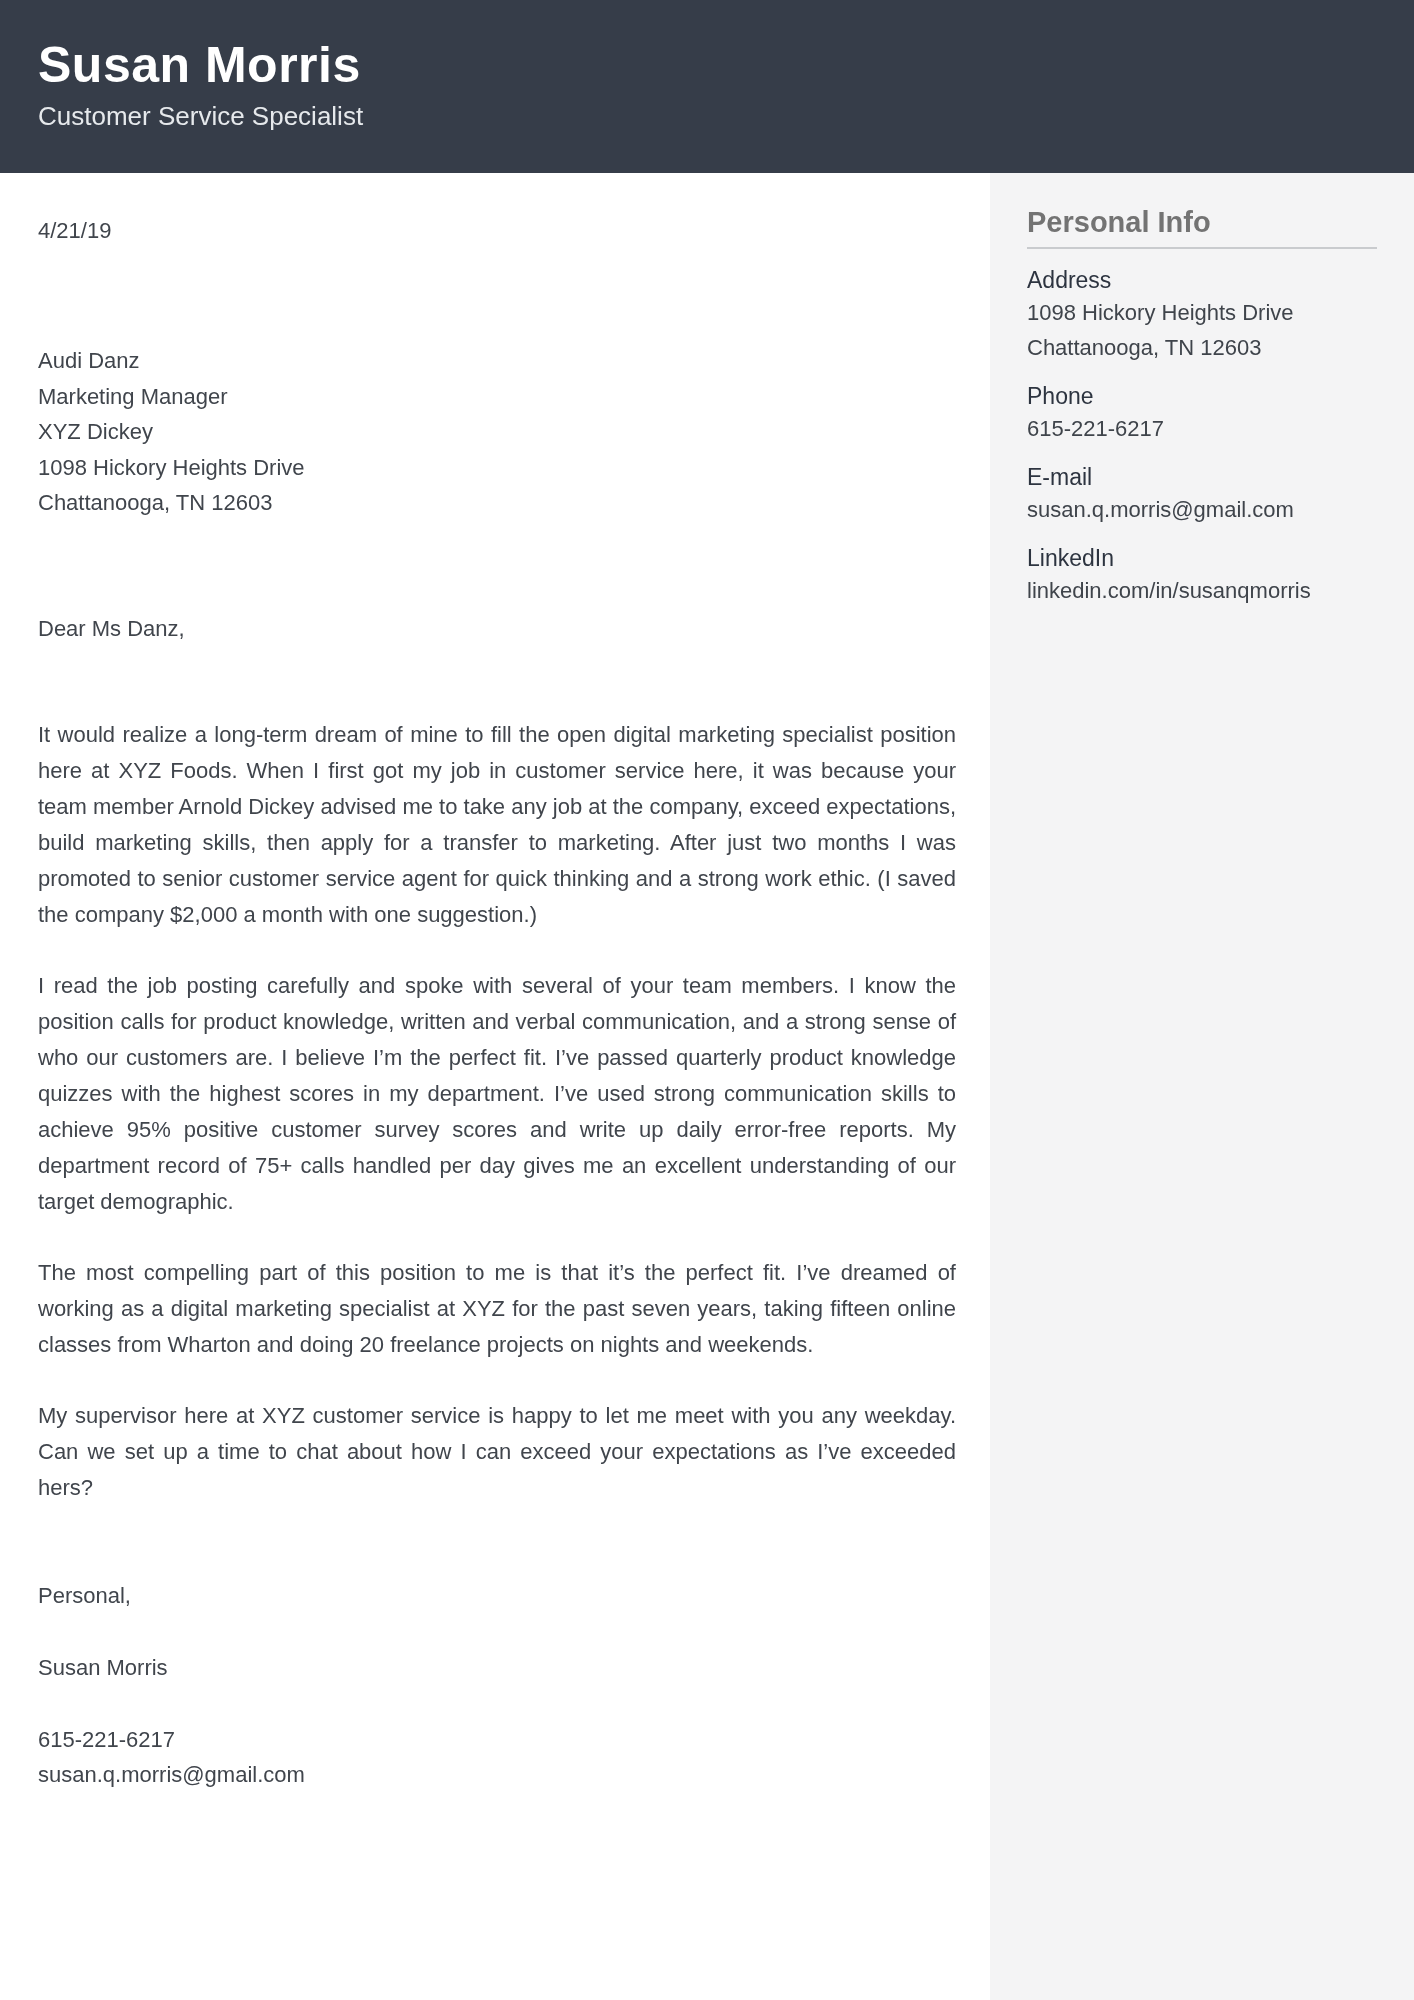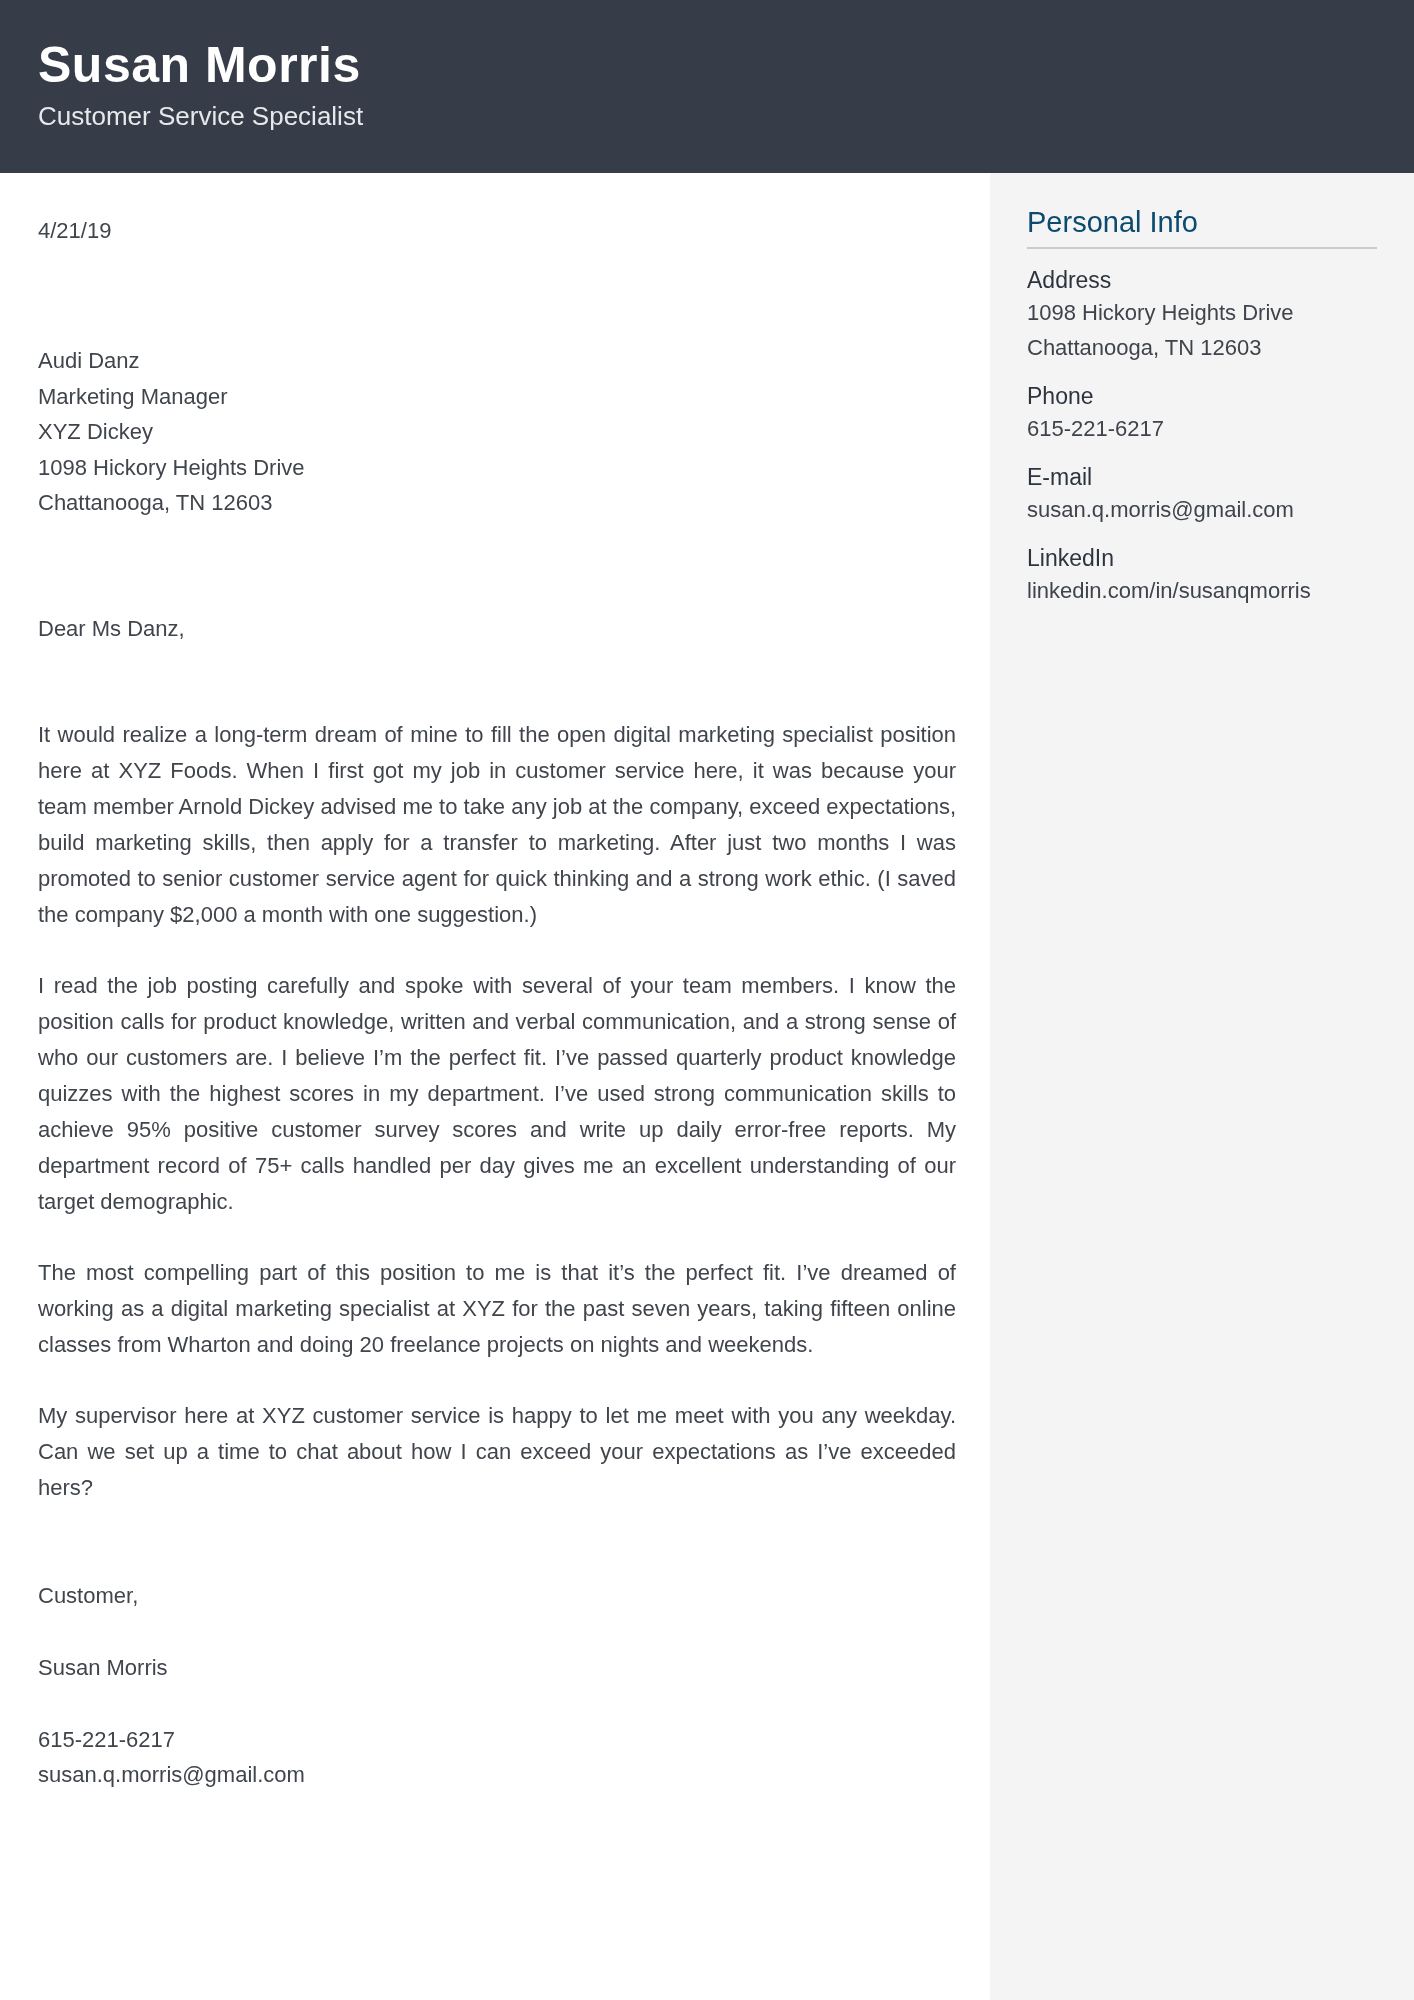--- a/index.html
+++ b/index.html
@@ -46,22 +46,22 @@
     right: 0;
     bottom: 0;
     background: var(--sidebar-bg, #f4f4f5);
     box-sizing: border-box;
     padding: 32px 37px 0 37px;
   }
   .sidebar h2 {
     margin: 0;
     font-size: 29px;
     line-height: 34px;
-    font-weight: 400;
-    color: #0c4a6e;
+    font-weight: 700;
+    color: #737373;
   }
   .sidebar .rule {
     margin-top: 8px;
     height: 0;
     border-top: 2px solid #c9cbce;
   }
   .side-section { margin-top: 16px; }
   .side-label {
     font-size: 23px;
     line-height: 30px;
@@ -147,21 +147,21 @@
       <div>Chattanooga, TN 12603</div>
     </div>
 
     <div class="salutation">Dear Ms Danz,</div>
 
     <p class="body-par">It would realize a long-term dream of mine to fill the open digital marketing specialist position here at XYZ Foods. When I first got my job in customer service here, it was because your team member Arnold Dickey advised me to take any job at the company, exceed expectations, build marketing skills, then apply for a transfer to marketing. After just two months I was promoted to senior customer service agent for quick thinking and a strong work ethic. (I saved the company $2,000 a month with one suggestion.)</p>
     <p class="body-par">I read the job posting carefully and spoke with several of your team members. I know the position calls for product knowledge, written and verbal communication, and a strong sense of who our customers are. I believe I’m the perfect fit. I’ve passed quarterly product knowledge quizzes with the highest scores in my department. I’ve used strong communication skills to achieve 95% positive customer survey scores and write up daily error-free reports. My department record of 75+ calls handled per day gives me an excellent understanding of our target demographic.</p>
     <p class="body-par">The most compelling part of this position to me is that it’s the perfect fit. I’ve dreamed of working as a digital marketing specialist at XYZ for the past seven years, taking fifteen online classes from Wharton and doing 20 freelance projects on nights and weekends.</p>
     <p class="body-par">My supervisor here at XYZ customer service is happy to let me meet with you any weekday. Can we set up a time to chat about how I can exceed your expectations as I’ve exceeded hers?</p>
 
-    <div class="closing">Customer,</div>
+    <div class="closing">Personal,</div>
     <div class="signature">Susan Morris</div>
 
     <div class="contact">
       <div>615-221-6217</div>
       <div>susan.q.morris@gmail.com</div>
     </div>
   </main>
 
 </div>
 

